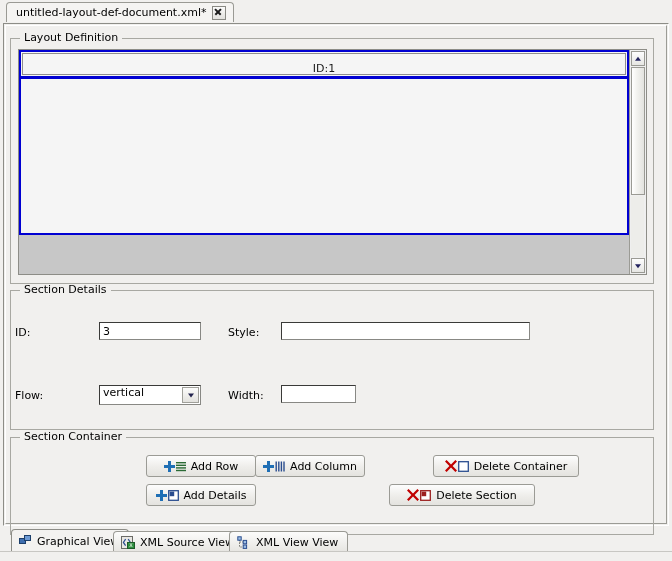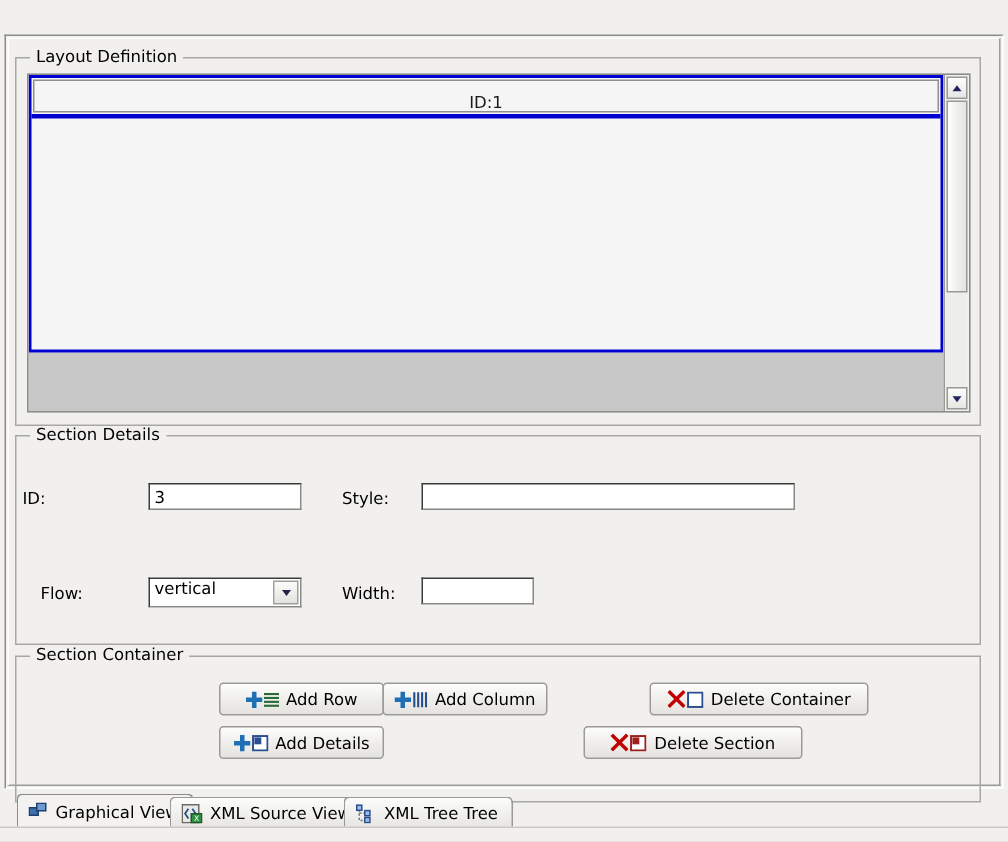--- a/index.html
+++ b/index.html
@@ -270,21 +270,21 @@
     border-left: 3.5px solid transparent;
     border-right: 3.5px solid transparent;
     border-top: 4px solid #24244f;
   }
 
   
   #lbl-id    { left: 15px;  top: 327px; }
   #fld-id    { left: 99px;  top: 322px; width: 102px; height: 18px; }
   #lbl-style { left: 228px; top: 327px; }
   #fld-style { left: 281px; top: 322px; width: 249px; height: 18px; }
-  #lbl-flow  { left: 15px;  top: 390px; margin-left: 12px; }
+  #lbl-flow  { left: 15px;  top: 390px; }
   #fld-flow  { left: 99px;  top: 385px; width: 102px; height: 20px; }
   #lbl-width { left: 228px; top: 390px; }
   #fld-width { left: 281px; top: 385px; width: 75px;  height: 18px; }
 
   
   .btn {
     position: absolute;
     box-sizing: border-box;
     background: linear-gradient(#fdfdfd, #eeedea 55%, #e4e3df);
     border: 1px solid #9b9b95;
@@ -351,20 +351,26 @@
     box-sizing: border-box;
   }
 
   svg { display: block; }
 </style>
 </head>
 <body>
 
 <div id="app">
 
+  <div class="doc-tabstrip">
+    <div class="doc-tab">
+      <span class="doc-tab-label">untitled-layout-def-document.xml*</span>
+      <span class="tab-close"></span>
+    </div>
+  </div>
 
   <div class="client">
     <div class="client-inner"></div>
   </div>
 
   <div class="group" id="group-layout">
     <span class="group-title">Layout Definition</span>
 
     <div class="canvas-pane">
       <div class="canvas-viewport">
@@ -512,18 +518,18 @@
     <div class="view-tab" id="vtab-tree">
       <span>
         <svg width="14" height="13" viewBox="0 0 14 13">
           <path d="M2.5 1 V11 H6" fill="none" stroke="#767671" stroke-width="1" stroke-dasharray="1.5 1.2"></path>
           <path d="M2.5 6 H6" fill="none" stroke="#767671" stroke-width="1" stroke-dasharray="1.5 1.2"></path>
           <rect x="0.8" y="0.8" width="3.4" height="3.4" fill="#9fc0e6" stroke="#2a4d8f"></rect>
           <rect x="6.2" y="4.4" width="3.4" height="3.4" fill="#9fc0e6" stroke="#2a4d8f"></rect>
           <rect x="6.2" y="9.0" width="3.4" height="3.4" fill="#9fc0e6" stroke="#2a4d8f"></rect>
         </svg>
       </span>
-      <span>XML Tree Tree</span>
+      <span>XML View View</span>
     </div>
   </div>
 
   <div class="statusbar"></div>
 </div>
 
 </body></html>

